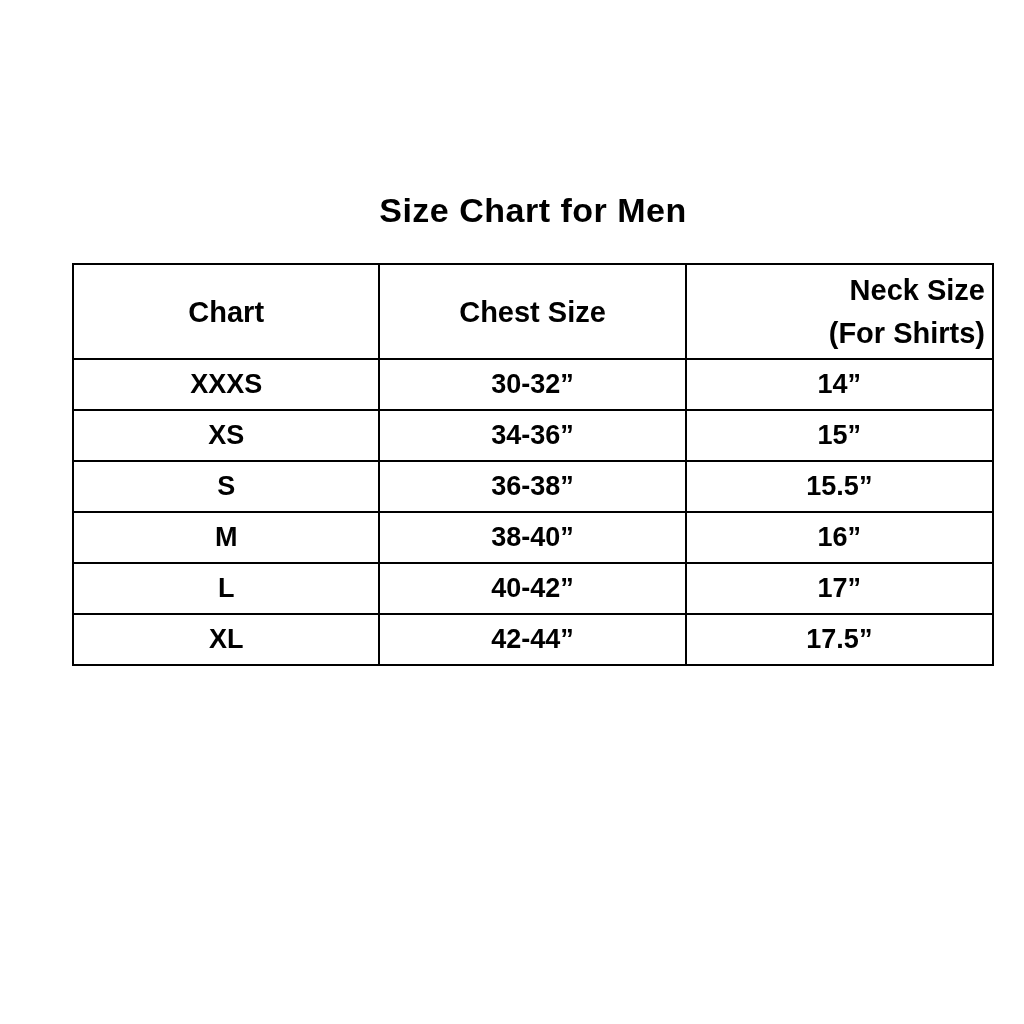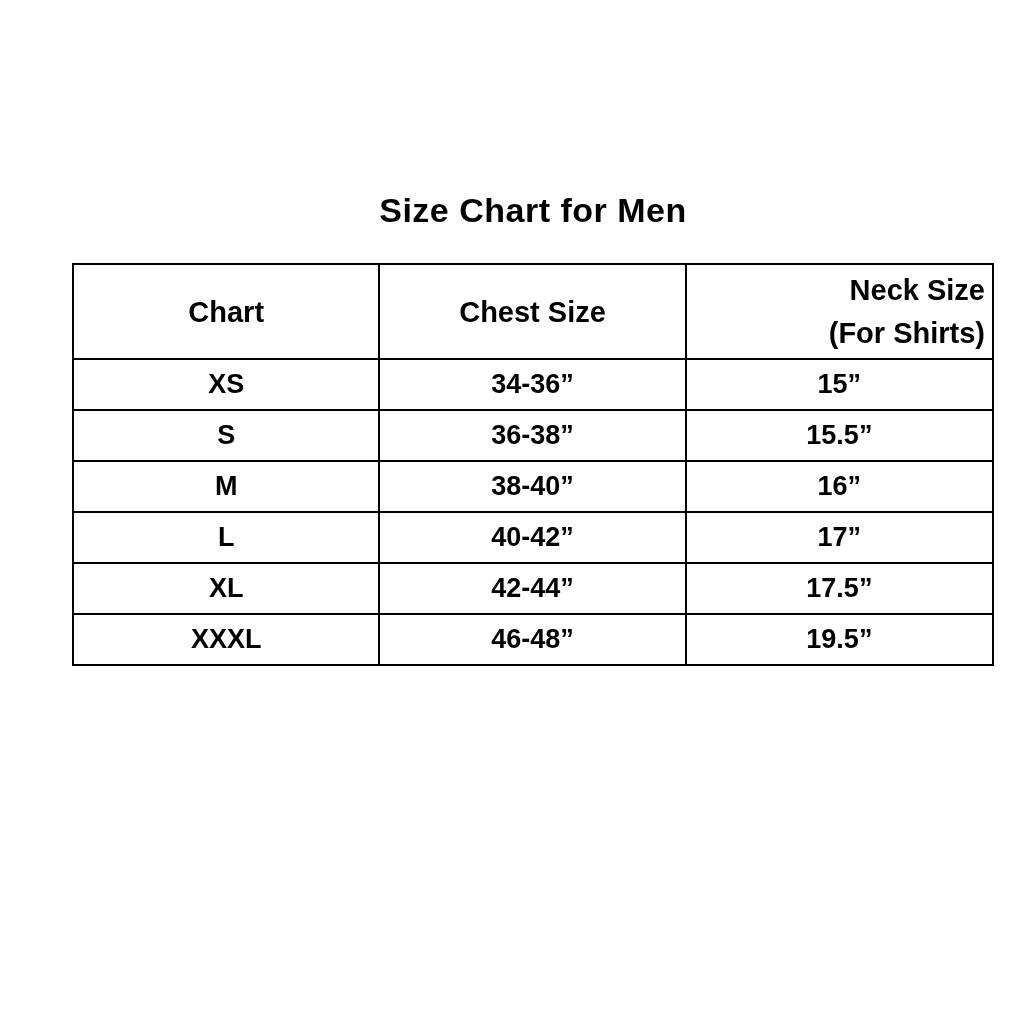--- a/index.html
+++ b/index.html
@@ -68,20 +68,25 @@
       <th>Chart</th>
       <th>Chest Size</th>
       <th>
         <span class="th-sub">Neck Size</span>
         <span class="th-sub">(For Shirts)</span>
       </th>
     </tr>
   </thead>
   <tbody>
     <tr>
+      <td>XXXS</td>
+      <td>30-32”</td>
+      <td>14”</td>
+    </tr>
+    <tr>
       <td>XS</td>
       <td>34-36”</td>
       <td>15”</td>
     </tr>
     <tr>
       <td>S</td>
       <td>36-38”</td>
       <td>15.5”</td>
     </tr>
     <tr>
@@ -92,19 +97,14 @@
     <tr>
       <td>L</td>
       <td>40-42”</td>
       <td>17”</td>
     </tr>
     <tr>
       <td>XL</td>
       <td>42-44”</td>
       <td>17.5”</td>
     </tr>
-    <tr>
-      <td>XXXL</td>
-      <td>46-48”</td>
-      <td>19.5”</td>
-    </tr>
   </tbody>
 </table>
 
 </body></html>

